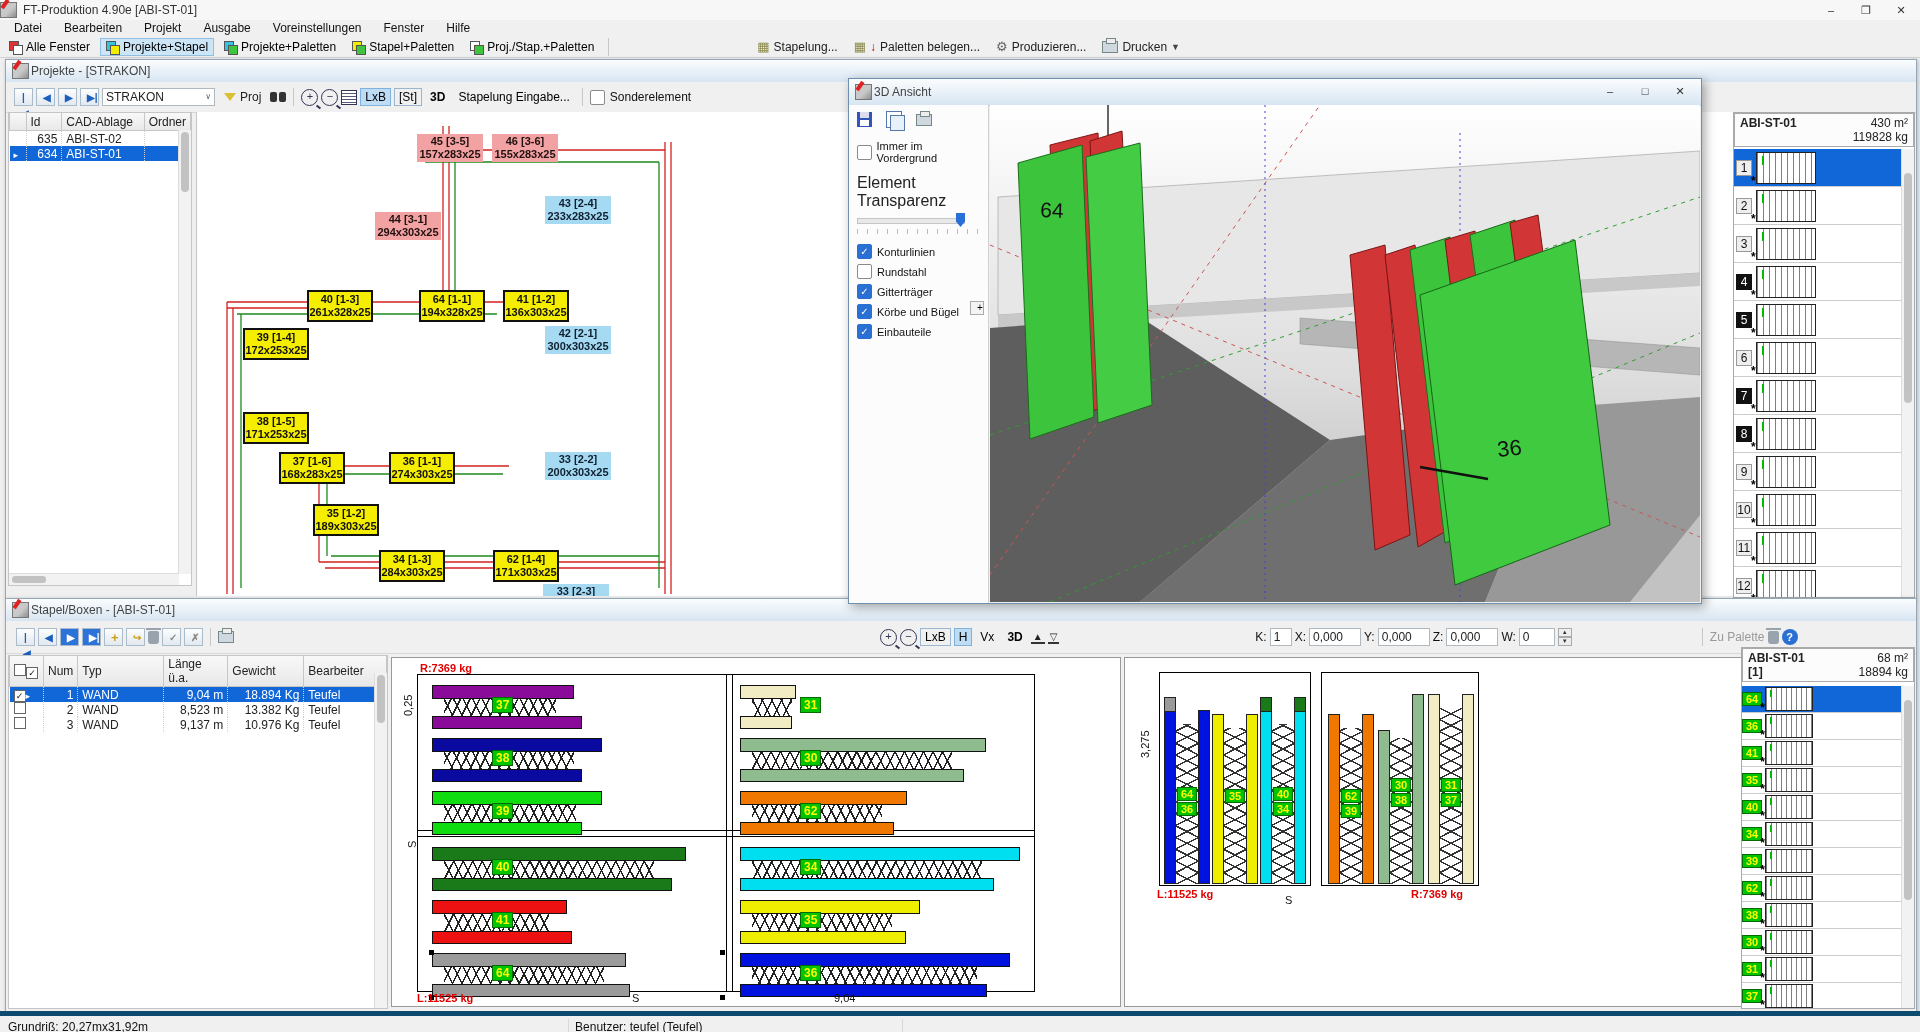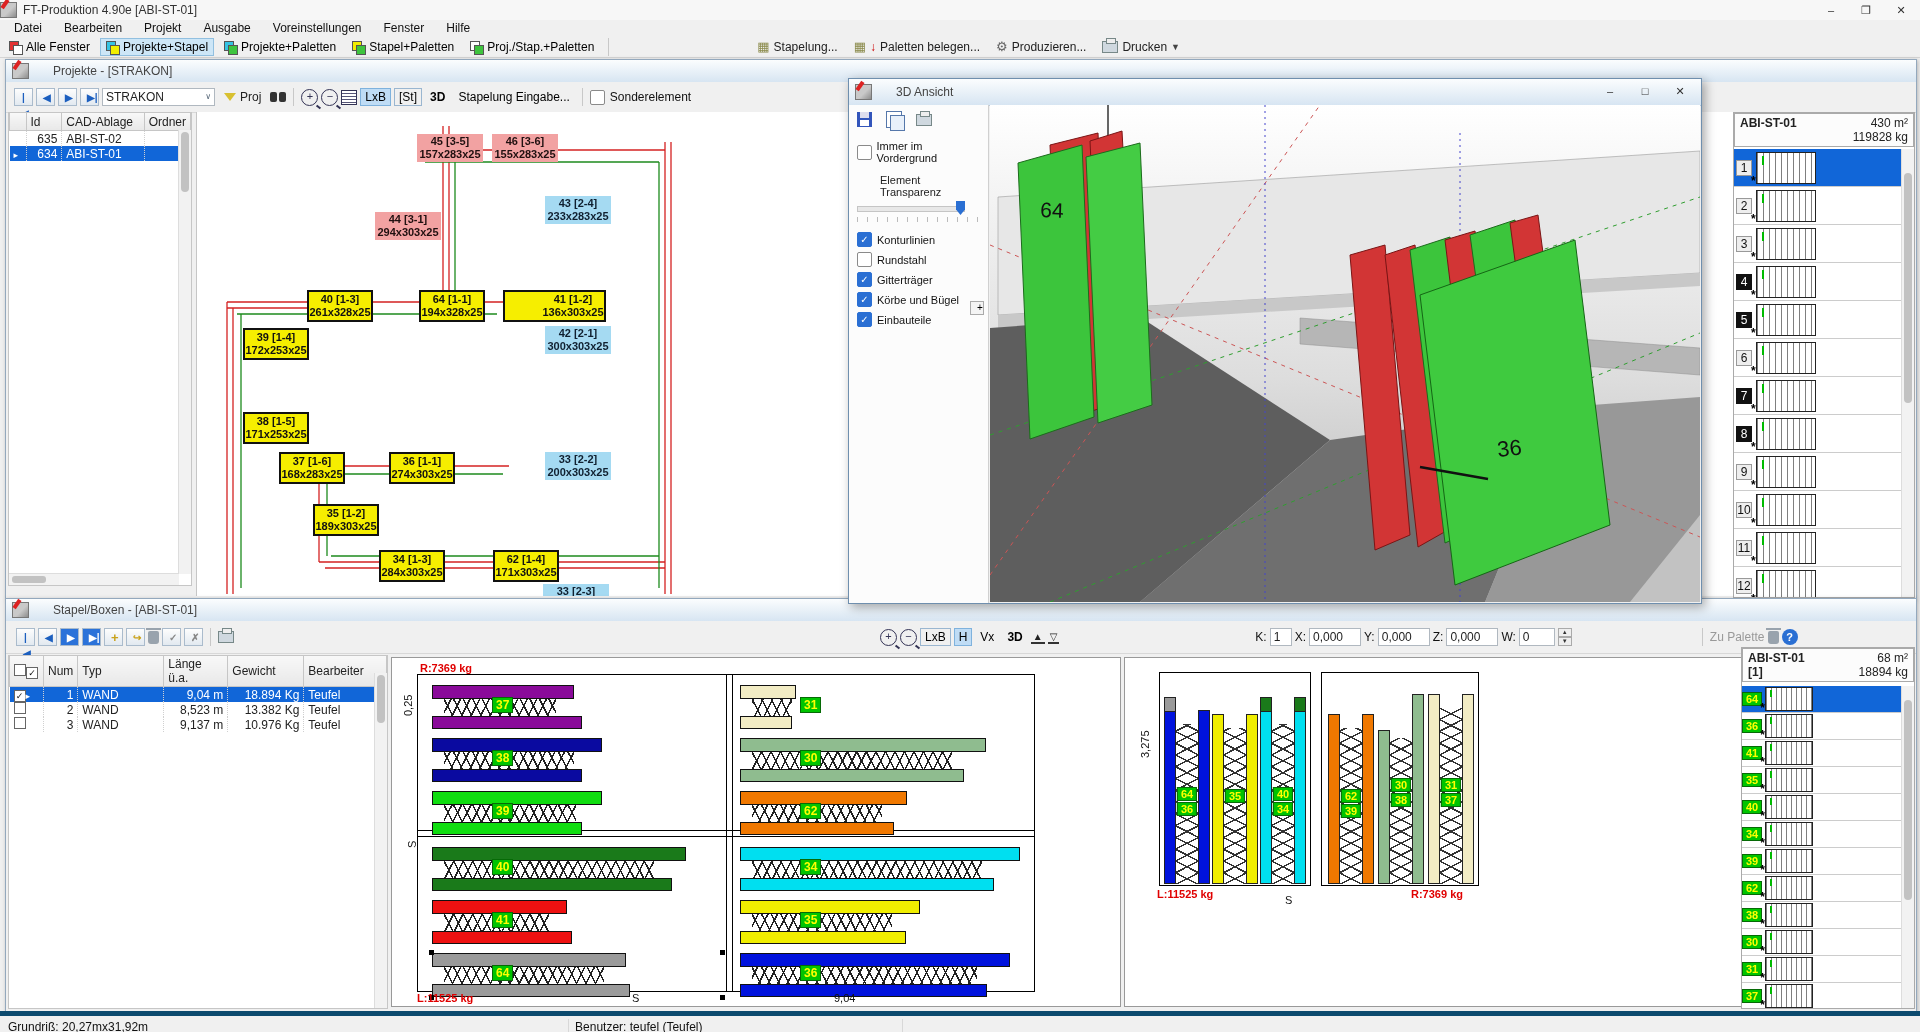--- a/index.html
+++ b/index.html
@@ -26,21 +26,21 @@
   .tbtxt{display:flex;align-items:center;gap:4px;padding:1px 6px;}
   .gridico{color:#8a8a4a;font-size:13px;}
   .dnarr{color:#c00;font-weight:bold;}
   .gear{font-size:13px;color:#666;}
   .prnico{display:inline-block;width:14px;height:10px;background:#cfd8df;border:1px solid #788;position:relative;}
   .prnico::before{content:"";position:absolute;left:3px;top:-4px;width:8px;height:4px;background:#eee;border:1px solid #788;}
   .ddarr{font-size:9px;color:#444;}
   
   .win{position:absolute;background:#f0f0f0;border:1px solid #93a8bd;box-shadow:1px 1px 4px rgba(0,0,0,.25);}
   .ctitle{height:22px;background:linear-gradient(#fbfdfe,#d7e5f2);border-bottom:1px solid #b9c9da;
-          display:flex;align-items:center;gap:24px;padding-left:6px;color:#444;font-size:12px;}
+          display:flex;align-items:center;gap:2px;padding-left:6px;color:#444;font-size:12px;}
   .swbtns{position:absolute;display:flex;gap:2px;}
   .swb{width:25px;height:15px;border:1px solid #9fb2c5;background:linear-gradient(#fff,#dde6ef);
        font-size:9px;line-height:13px;text-align:center;color:#345;}
   .vsep{width:1px;height:18px;background:#c8c8c8;margin:0 4px;}
   .navb{width:19px;height:18px;border:1px solid #aabbcc;background:linear-gradient(#fdfdfd,#e2e9f0);
         color:#1c5fbf;font-size:10px;text-align:center;line-height:16px;font-weight:bold;}
   .tglb{height:18px;border:1px solid transparent;background:transparent;padding:0 4px;font:12px "Liberation Sans",sans-serif;line-height:16px;}
   .tglb.box{border-color:#9ab6d0;}
   .tglb.on{background:#bfdcf5;border-color:#7fb2dd;}
   .zoomico{display:inline-block;width:15px;height:15px;border:1.5px solid #335;border-radius:50%;
@@ -373,21 +373,21 @@
         <div class="plab yellow" style="left: 110px; top: 178px;">
           <div>40 [1-3]</div>
           <div>261x328x25</div>
         </div>
       
         <div class="plab yellow" style="left: 222px; top: 178px;">
           <div>64 [1-1]</div>
           <div>194x328x25</div>
         </div>
       
-        <div class="plab yellow" style="left: 306px; top: 178px; padding-left: 37px;">
+        <div class="plab yellow" style="left: 306px; top: 178px;">
           <div>41 [1-2]</div>
           <div>136x303x25</div>
         </div>
       
         <div class="plab yellow" style="left: 46px; top: 216px;">
           <div>39 [1-4]</div>
           <div>172x253x25</div>
         </div>
       
         <div class="plab blue" style="left: 348px; top: 214px;">
@@ -989,21 +989,21 @@
     <div class="abs" style="left:0;top:26px;width:140px;bottom:0;background:#fcfcfc;border-right:1px solid #d0d0d0;padding:6px 6px 0 8px;box-sizing:border-box;">
       <div style="display:flex;gap:14px;align-items:center;margin-bottom:12px;">
         <span class="icofloppy"></span>
         <span class="icocopy"></span>
         <span class="prnico"></span>
       </div>
       <div class="ck" style="margin-bottom:10px;">
         <span class="ckbox"></span>
         <span style="font-size:11px;">Immer im Vordergrund</span>
       </div>
-      <div style="font-size:11px;margin-bottom:3px;margin-left:23px;">Element Transparenz</div>
+      <div style="font-size:16px;margin-bottom:3px;">Element Transparenz</div>
       <div class="slider">
         <span class="trk"></span>
           <span class="thm"></span>
       </div>
       <div class="ticks"></div>
       <div style="margin-top:10px;display:flex;flex-direction:column;gap:5px;">
 
           <span class="ck">
             <span class="ckbox on"></span>
             <span style="font-size:11px;">Konturlinien</span>

